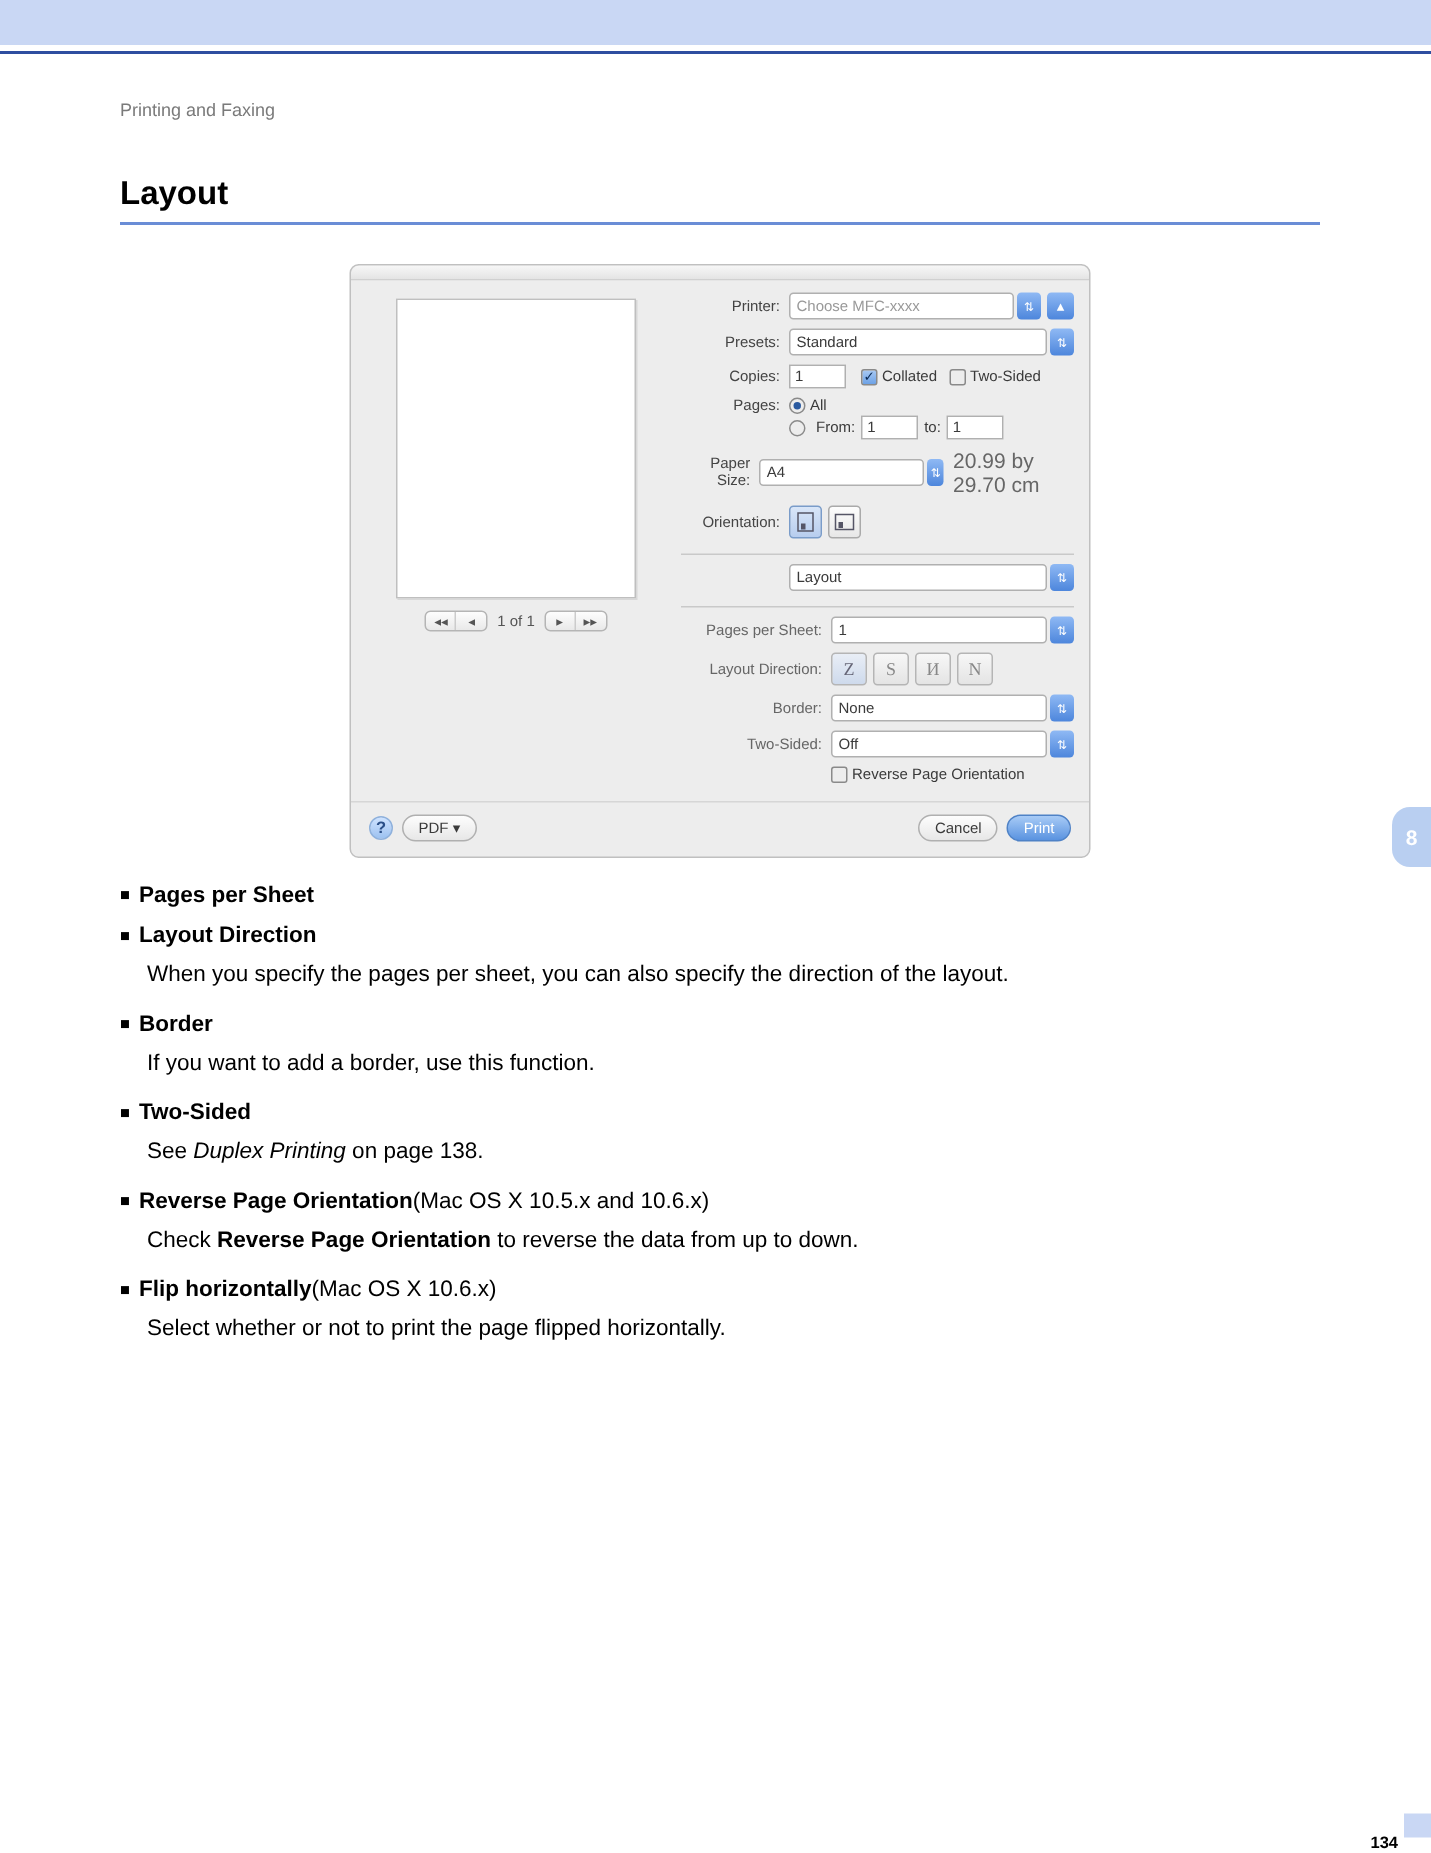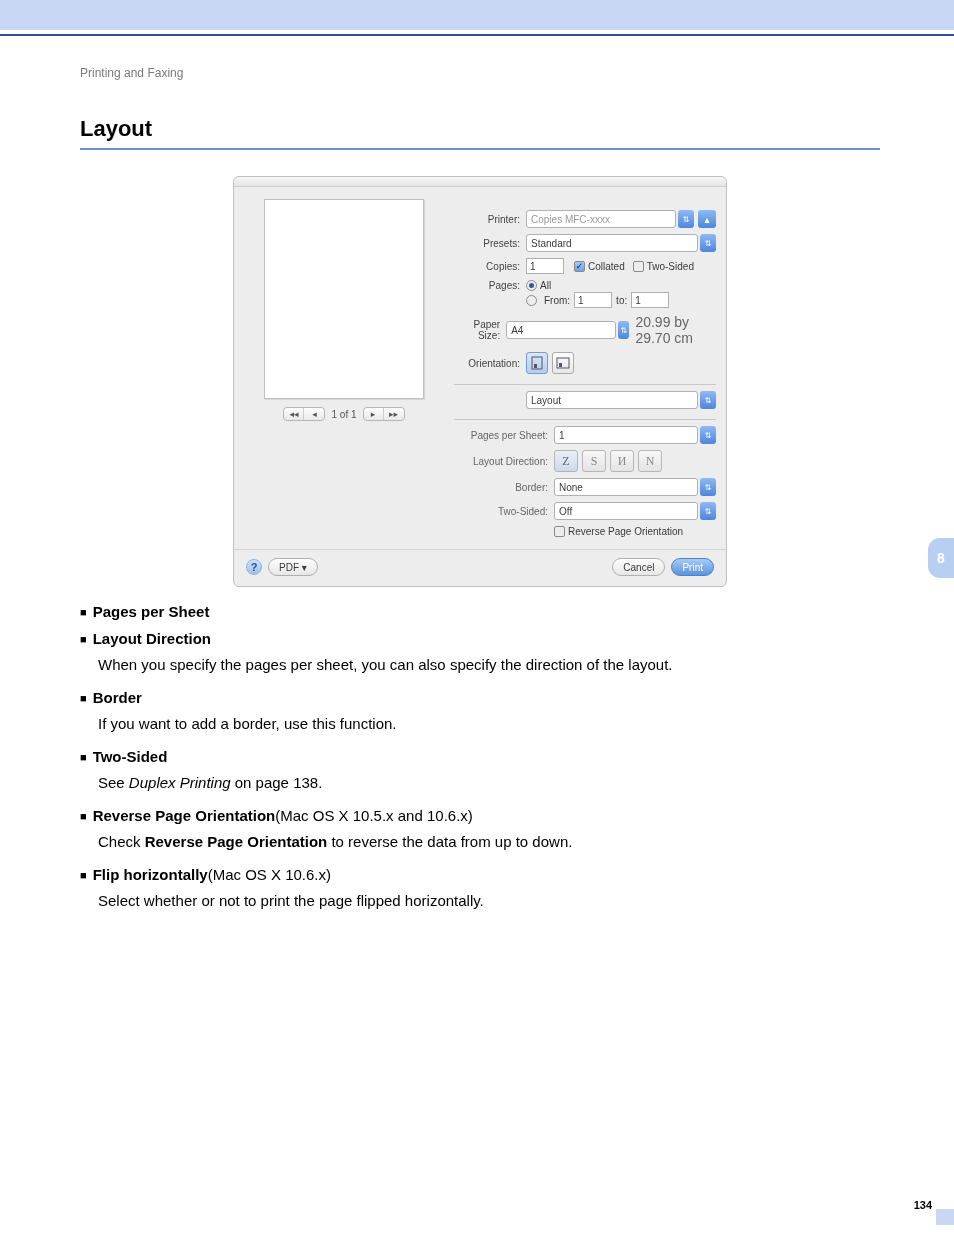--- a/index.html
+++ b/index.html
@@ -14,21 +14,21 @@
   .dialog { width: 494px; background: #ededed; border: 1px solid #c0c0c0; border-radius: 6px; font-size: 11px; color: #3a3a3a; font-family: "Lucida Grande", Arial, sans-serif; }
   .dialog-top { height: 10px; background: linear-gradient(#f7f7f7,#e4e4e4); border-bottom: 1px solid #d0d0d0; border-radius: 6px 6px 0 0; }
   .dialog-body { display: flex; padding: 8px 10px 6px 10px; gap: 10px; }
   .preview-col { width: 200px; display: flex; flex-direction: column; align-items: center; }
   .preview-page { width: 160px; height: 200px; background: #fff; border: 1px solid #bfbfbf; box-shadow: 1px 1px 0 #d8d8d8; margin-top: 4px; }
   .pager { display: flex; align-items: center; gap: 6px; margin-top: 8px; }
   .seg { display: inline-flex; border: 1px solid #b5b5b5; border-radius: 4px; overflow: hidden; background: linear-gradient(#fdfdfd,#e9e9e9); height: 14px; }
   .seg span { width: 20px; text-align: center; font-size: 9px; color: #555; border-right: 1px solid #ccc; line-height: 12px; }
   .seg span:last-child { border-right: none; }
   .pager-count { font-size: 10px; color: #555; }
-  .controls { flex: 1; display: flex; flex-direction: column; margin-top: 15px; }
+  .controls { flex: 1; display: flex; flex-direction: column; }
   .row { display: flex; align-items: center; margin-bottom: 6px; }
   .lbl { width: 72px; text-align: right; padding-right: 6px; font-size: 10px; color: #444; }
   .lbl2 { width: 100px; text-align: right; padding-right: 6px; font-size: 10px; color: #666; }
   .select { flex: 1; height: 18px; background: #fff; border: 1px solid #b0b0b0; border-radius: 3px; display: flex; align-items: center; padding: 0 4px; font-size: 10px; position: relative; }
   .select.disabled { color: #999; }
   .arrow-btn { width: 16px; height: 18px; margin-left: 2px; border-radius: 3px; background: linear-gradient(#8fb9f4,#4d86dc); display: flex; align-items: center; justify-content: center; color: #fff; font-size: 8px; }
   .sq-btn { width: 18px; height: 18px; margin-left: 4px; border-radius: 3px; background: linear-gradient(#8fb9f4,#4d86dc); display: flex; align-items: center; justify-content: center; color: #fff; font-size: 10px; }
   .tinyinput { width: 38px; height: 16px; background: #fff; border: 1px solid #b0b0b0; font-size: 10px; padding: 0 3px; display: flex; align-items: center; }
   .chk { width: 11px; height: 11px; border: 1px solid #8a8a8a; border-radius: 2px; display: inline-flex; align-items: center; justify-content: center; font-size: 9px; margin-right: 3px; }
   .chk.checked { background: linear-gradient(#a7c8f2,#6da2e6); color: #0a2a55; }
@@ -49,21 +49,21 @@
   .bullets { font-size: 15px; line-height: 1.5; }
   .bi { margin-bottom: 4px; }
   .bi-h { display: flex; align-items: baseline; }
   .sq { font-size: 11px; margin-right: 6px; position: relative; top: -1px; }
   .bi-title { font-weight: bold; }
   .bi-note { font-weight: normal; }
   .bi-body { margin: 4px 0 10px 18px; }
   .italic { font-style: italic; }
 
   .side-tab { position: absolute; right: 0; top: 538px; width: 26px; height: 40px; border-radius: 12px 0 0 12px; background: #b9cff1; color: #fff; font-weight: bold; display: flex; align-items: center; justify-content: center; font-size: 14px; }
-  .pagenum { position: absolute; right: 22px; bottom: 24px; font-size: 11px; font-weight: bold; }
+  .pagenum { position: absolute; right: 22px; bottom: 0; font-size: 11px; font-weight: bold; }
   .pagenum-bar { position: absolute; right: 0; bottom: 10px; width: 18px; height: 16px; background: #c9d7f4; }
 </style>
 </head>
 <body>
 
 <div class="topbar"></div>
 <div class="rule"></div>
 
 <div class="page">
   <div class="kicker">Printing and Faxing</div>
@@ -86,21 +86,21 @@
                 <span>▸</span>
                 <span>▸▸</span>
               </div>
           </div>
         </div>
 
         <div class="controls">
           <div class="row">
             <div class="lbl">Printer:</div>
             <div class="select disabled">
-                <span>Copies MFC-xxxx</span>
+                <span>Choose MFC-xxxx</span>
               </div>
             <div class="arrow-btn">⇅</div>
             <div class="sq-btn">▴</div>
           </div>
           <div class="row">
             <div class="lbl">Presets:</div>
             <div class="select">
                 <span>Standard</span>
               </div>
             <div class="arrow-btn">⇅</div>

